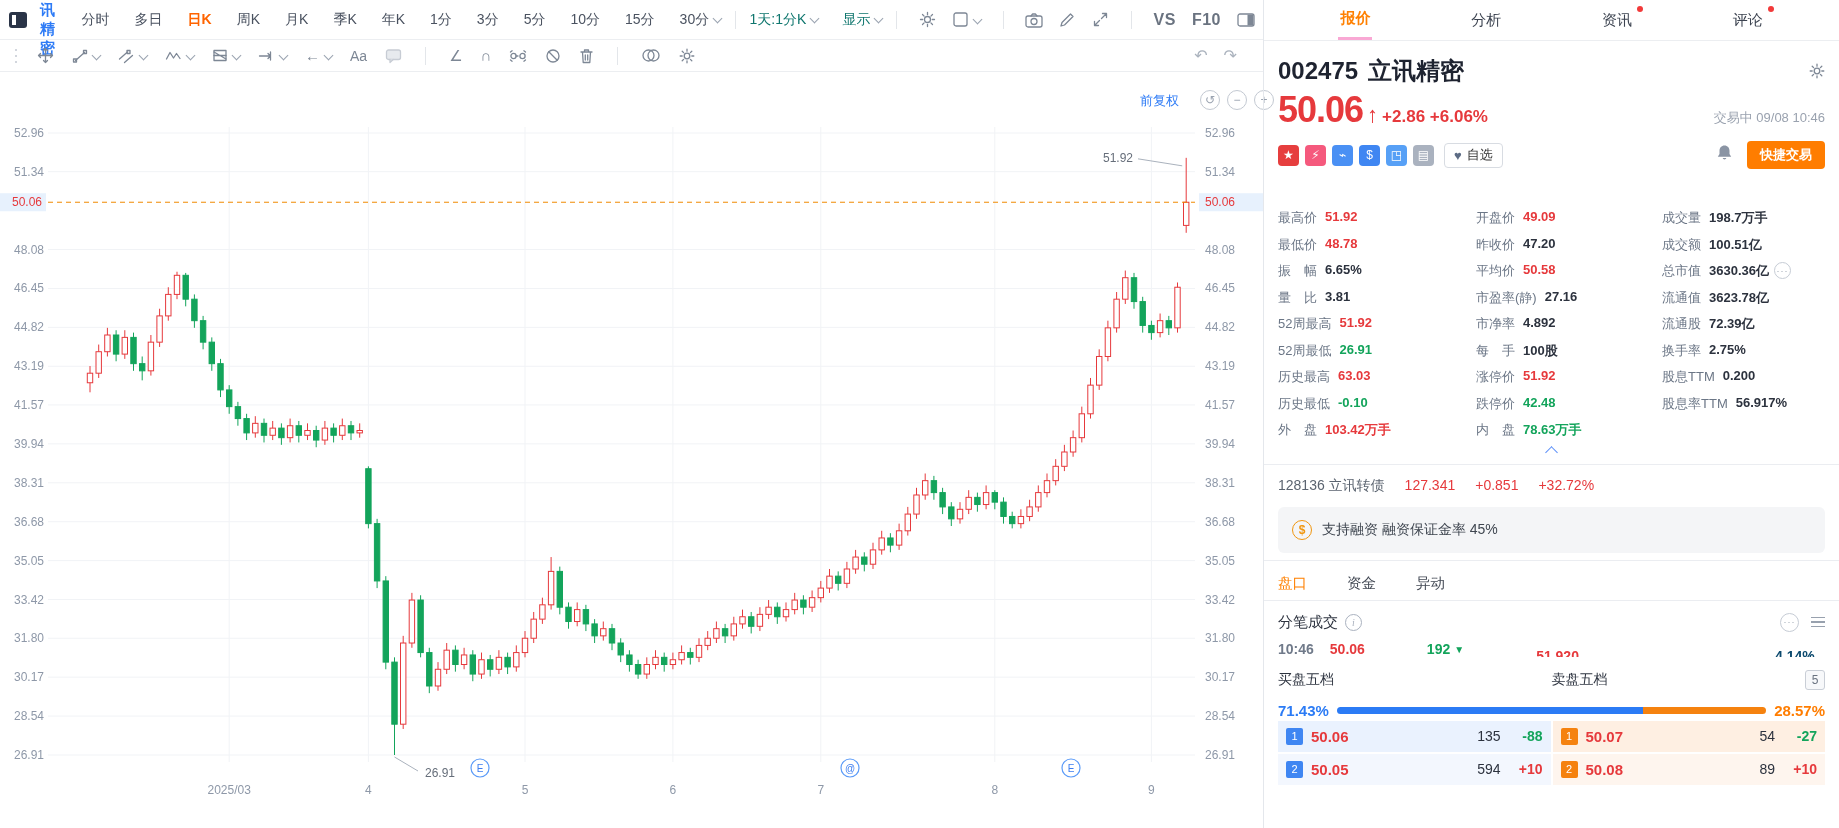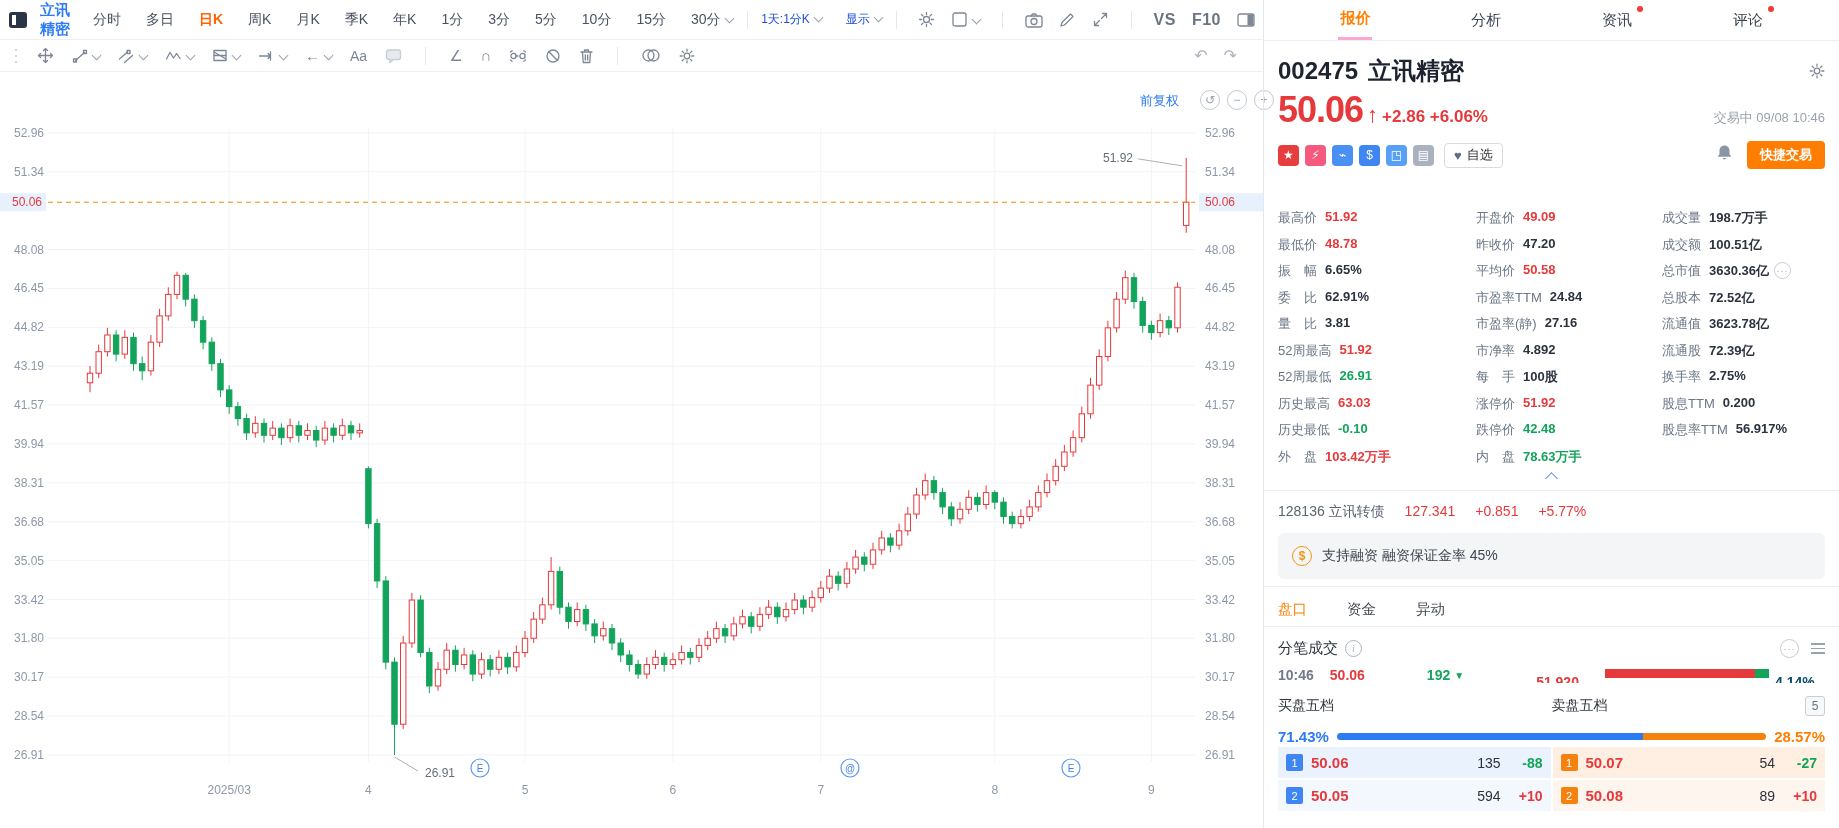--- a/index.html
+++ b/index.html
@@ -9,21 +9,21 @@
   .tb1{position:absolute;left:0;top:0;width:1263px;height:40px;display:flex;align-items:center;
        border-bottom:1px solid #ecteee;border-bottom:1px solid #eceef1;padding-left:8px;box-sizing:border-box;}
   .winicon{display:inline-flex;margin-right:12px;}
   .sym{color:#2f7cf6;font-weight:700;font-size:15px;margin-right:18px;}
   .periods{display:flex;align-items:center;gap:25px;font-size:14px;color:#4a5260;}
   .ptab{cursor:pointer;white-space:nowrap;}
   .ptab.sel{color:#ff6400;font-weight:700;}
   .cv{display:inline-block;width:6px;height:6px;border-right:1.4px solid #9aa3b0;border-bottom:1.4px solid #9aa3b0;
       transform:rotate(45deg);margin-left:5px;vertical-align:2px;}
   .vdiv{width:1px;height:18px;background:#e3e6ea;margin:0 14px;}
-  .tbitem{font-size:12px;color:#1d4ed8;white-space:nowrap;}
+  .tbitem{font-size:14px;color:#0f766e;white-space:nowrap;}
   .tbico{display:inline-flex;align-items:center;margin:0 8px;}
   .tbtext{font-size:16px;color:#6a7380;font-weight:700;margin:0 8px;letter-spacing:.5px;}
   svg.ic{stroke:#7d8795;fill:none;stroke-width:1.3;stroke-linecap:round;stroke-linejoin:round;}
   
   .tb2{position:absolute;left:0;top:40px;width:1263px;height:32px;display:flex;align-items:center;
        border-bottom:1px solid #eceef1;padding-left:4px;box-sizing:border-box;}
   .dico{display:inline-flex;align-items:center;margin:0 9px;color:#7d8795;font-size:15px;}
   .dico .g{font-size:15px;color:#7d8795;}
   .histArrows{margin-left:auto;margin-right:26px;display:flex;gap:16px;color:#aab2bd;font-size:16px;}
   
@@ -83,21 +83,21 @@
         display:inline-flex;align-items:center;justify-content:center;font-style:italic;font-family:"Liberation Serif",serif;}
   .ticons{margin-left:auto;display:flex;gap:12px;color:#98a1ae;align-items:center;}
   .listic{display:inline-block;width:14px;}
   .listic div{height:1.6px;background:#98a1ae;margin:3px 0;}
   .tickrow{height:21px;overflow:hidden;margin-top:4px;position:relative;}
   .tickrow .in{display:flex;align-items:flex-start;line-height:27px;font-size:14px;font-weight:700;}
   .tkt{color:#707a8a;}
   .tkp{color:#e6393c;margin-left:16px;}
   .tkv{color:#13a45b;margin-left:62px;}
   .tkd{color:#13a45b;font-size:10px;margin-left:4px;}
-  .distwrap{display:flex;align-items:flex-start;margin-left:72px;margin-top:7px;}
+  .distwrap{display:flex;align-items:flex-end;margin-left:72px;margin-top:7px;}
   .distp{color:#e6393c;}
   .distbar{width:150px;height:9px;background:#e6393c;margin-left:26px;}
   .disttip{width:14px;height:9px;background:#13a45b;}
   .distpct{color:#0c4a6e;margin-left:6px;}
   .dhead{display:flex;align-items:center;margin-top:13px;font-size:14px;color:#2e3440;}
   .dhead .s2{position:absolute;left:50%;}
   .lvbadge{margin-left:auto;width:18px;height:18px;border:1px solid #c9ced6;border-radius:3px;background:#f7f8fa;
            color:#6a7380;font-size:12px;display:flex;align-items:center;justify-content:center;}
   .ratio{display:flex;align-items:center;margin-top:12px;gap:8px;}
   .ratio .bl{color:#2b7bf5;font-weight:700;font-size:15px;}
@@ -693,25 +693,20 @@
             <div class="cell c1"><span class="lb">最低价</span><span class="vl r">48.78</span></div>
             <div class="cell c2"><span class="lb">昨收价</span><span class="vl ">47.20</span></div>
             <div class="cell c3"><span class="lb">成交额</span><span class="vl ">100.51亿</span></div>
           </div>
           <div class="grow">
             <div class="cell c1"><span class="lb">振　幅</span><span class="vl ">6.65%</span></div>
             <div class="cell c2"><span class="lb">平均价</span><span class="vl r">50.58</span></div>
             <div class="cell c3"><span class="lb">总市值</span><span class="vl ">3630.36亿</span><span class="more">···</span></div>
           </div>
           <div class="grow">
-            <div class="cell c1"><span class="lb">委　比</span><span class="vl ">62.91%</span></div>
-            <div class="cell c2"><span class="lb">市盈率TTM</span><span class="vl ">24.84</span></div>
-            <div class="cell c3"><span class="lb">总股本</span><span class="vl ">72.52亿</span></div>
-          </div>
-          <div class="grow">
             <div class="cell c1"><span class="lb">量　比</span><span class="vl ">3.81</span></div>
             <div class="cell c2"><span class="lb">市盈率(静)</span><span class="vl ">27.16</span></div>
             <div class="cell c3"><span class="lb">流通值</span><span class="vl ">3623.78亿</span></div>
           </div>
           <div class="grow">
             <div class="cell c1"><span class="lb">52周最高</span><span class="vl r">51.92</span></div>
             <div class="cell c2"><span class="lb">市净率</span><span class="vl ">4.892</span></div>
             <div class="cell c3"><span class="lb">流通股</span><span class="vl ">72.39亿</span></div>
           </div>
           <div class="grow">
@@ -735,21 +730,21 @@
           </div>
         </div>
       <div class="chev">
           <i></i>
         </div>
       <div class="pdiv"></div>
       <div class="bond">
         <span class="bn">128136 立讯转债</span>
         <span class="bv">127.341</span>
         <span class="bv">+0.851</span>
-        <span class="bv">+5.77%</span>
+        <span class="bv">+32.72%</span>
       </div>
       <div class="marginbox">
         <span class="dollar">$</span>
         <span>支持融资 融资保证金率 45%</span>
       </div>
       <div class="pdiv"></div>
       <div class="subtabs" id="subtabs">
           <span class="sel">盘口</span>
           <span>资金</span>
           <span>异动</span>

